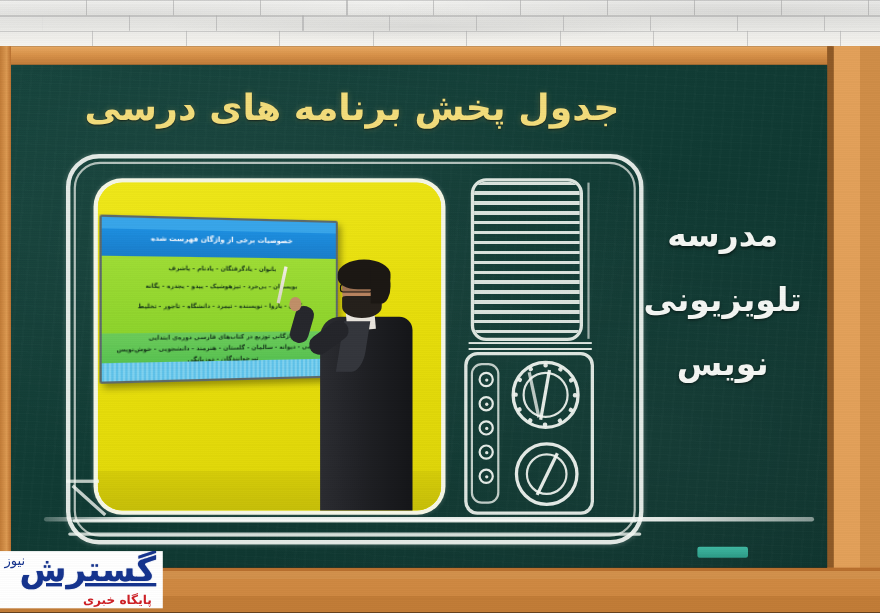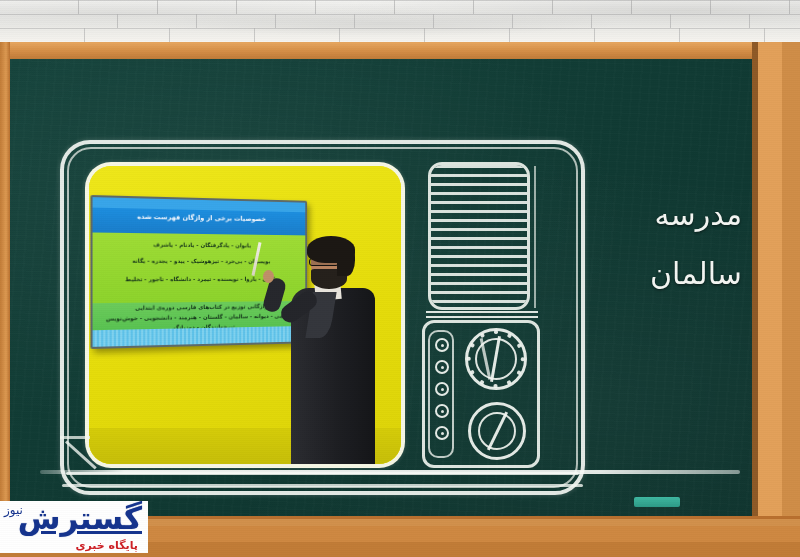--- a/index.html
+++ b/index.html
@@ -84,22 +84,22 @@
     font-family:"DejaVu Sans","Liberation Sans",sans-serif;
     font-size:33px; font-weight:700; letter-spacing:.5px;
     color:#f3dd7b;
     text-shadow:0 1px 2px rgba(0,0,0,.6), 0 0 6px rgba(243,221,123,.25);
     white-space:nowrap;
   }
 
   
   .side-text{
     position:absolute; right:58px; top:186px; width:170px;
-    text-align:right; direction:rtl; color:#f4f6f3;
-    font-size:30px; font-weight:400; line-height:1.95;
+    text-align:center; direction:rtl; color:#f4f6f3;
+    font-size:30px; font-weight:700; line-height:1.95;
     text-shadow:0 1px 3px rgba(0,0,0,.55);
   }
   .side-text div{ white-space:nowrap; }
 
   
   .tv{
     position:absolute; left:60px; top:140px; width:525px; height:355px;
   }
   .tv-outer{
     position:absolute; inset:0;
@@ -357,24 +357,26 @@
   <div class="wood-top"></div>
   <div class="wood-left"></div>
   <div class="wood-right"></div>
   <div class="wood-right-inner"></div>
   <div class="wood-bottom"></div>
 
   <div class="board">
     <div class="board-texture"></div>
   </div>
 
+  <div class="title">جدول پخش برنامه های درسی</div>
 
   <div class="side-text">
     <div>مدرسه</div>
-    <div>سالمان</div>
+    <div>تلویزیونی</div>
+    <div>نویس</div>
   </div>
 
   <div class="tv">
     <div class="tv-outer"></div>
     <div class="tv-outer2"></div>
 
     <div class="tv-screen-frame">
       <div class="studio-yellow"></div>
       <div class="studio-floor"></div>
 

